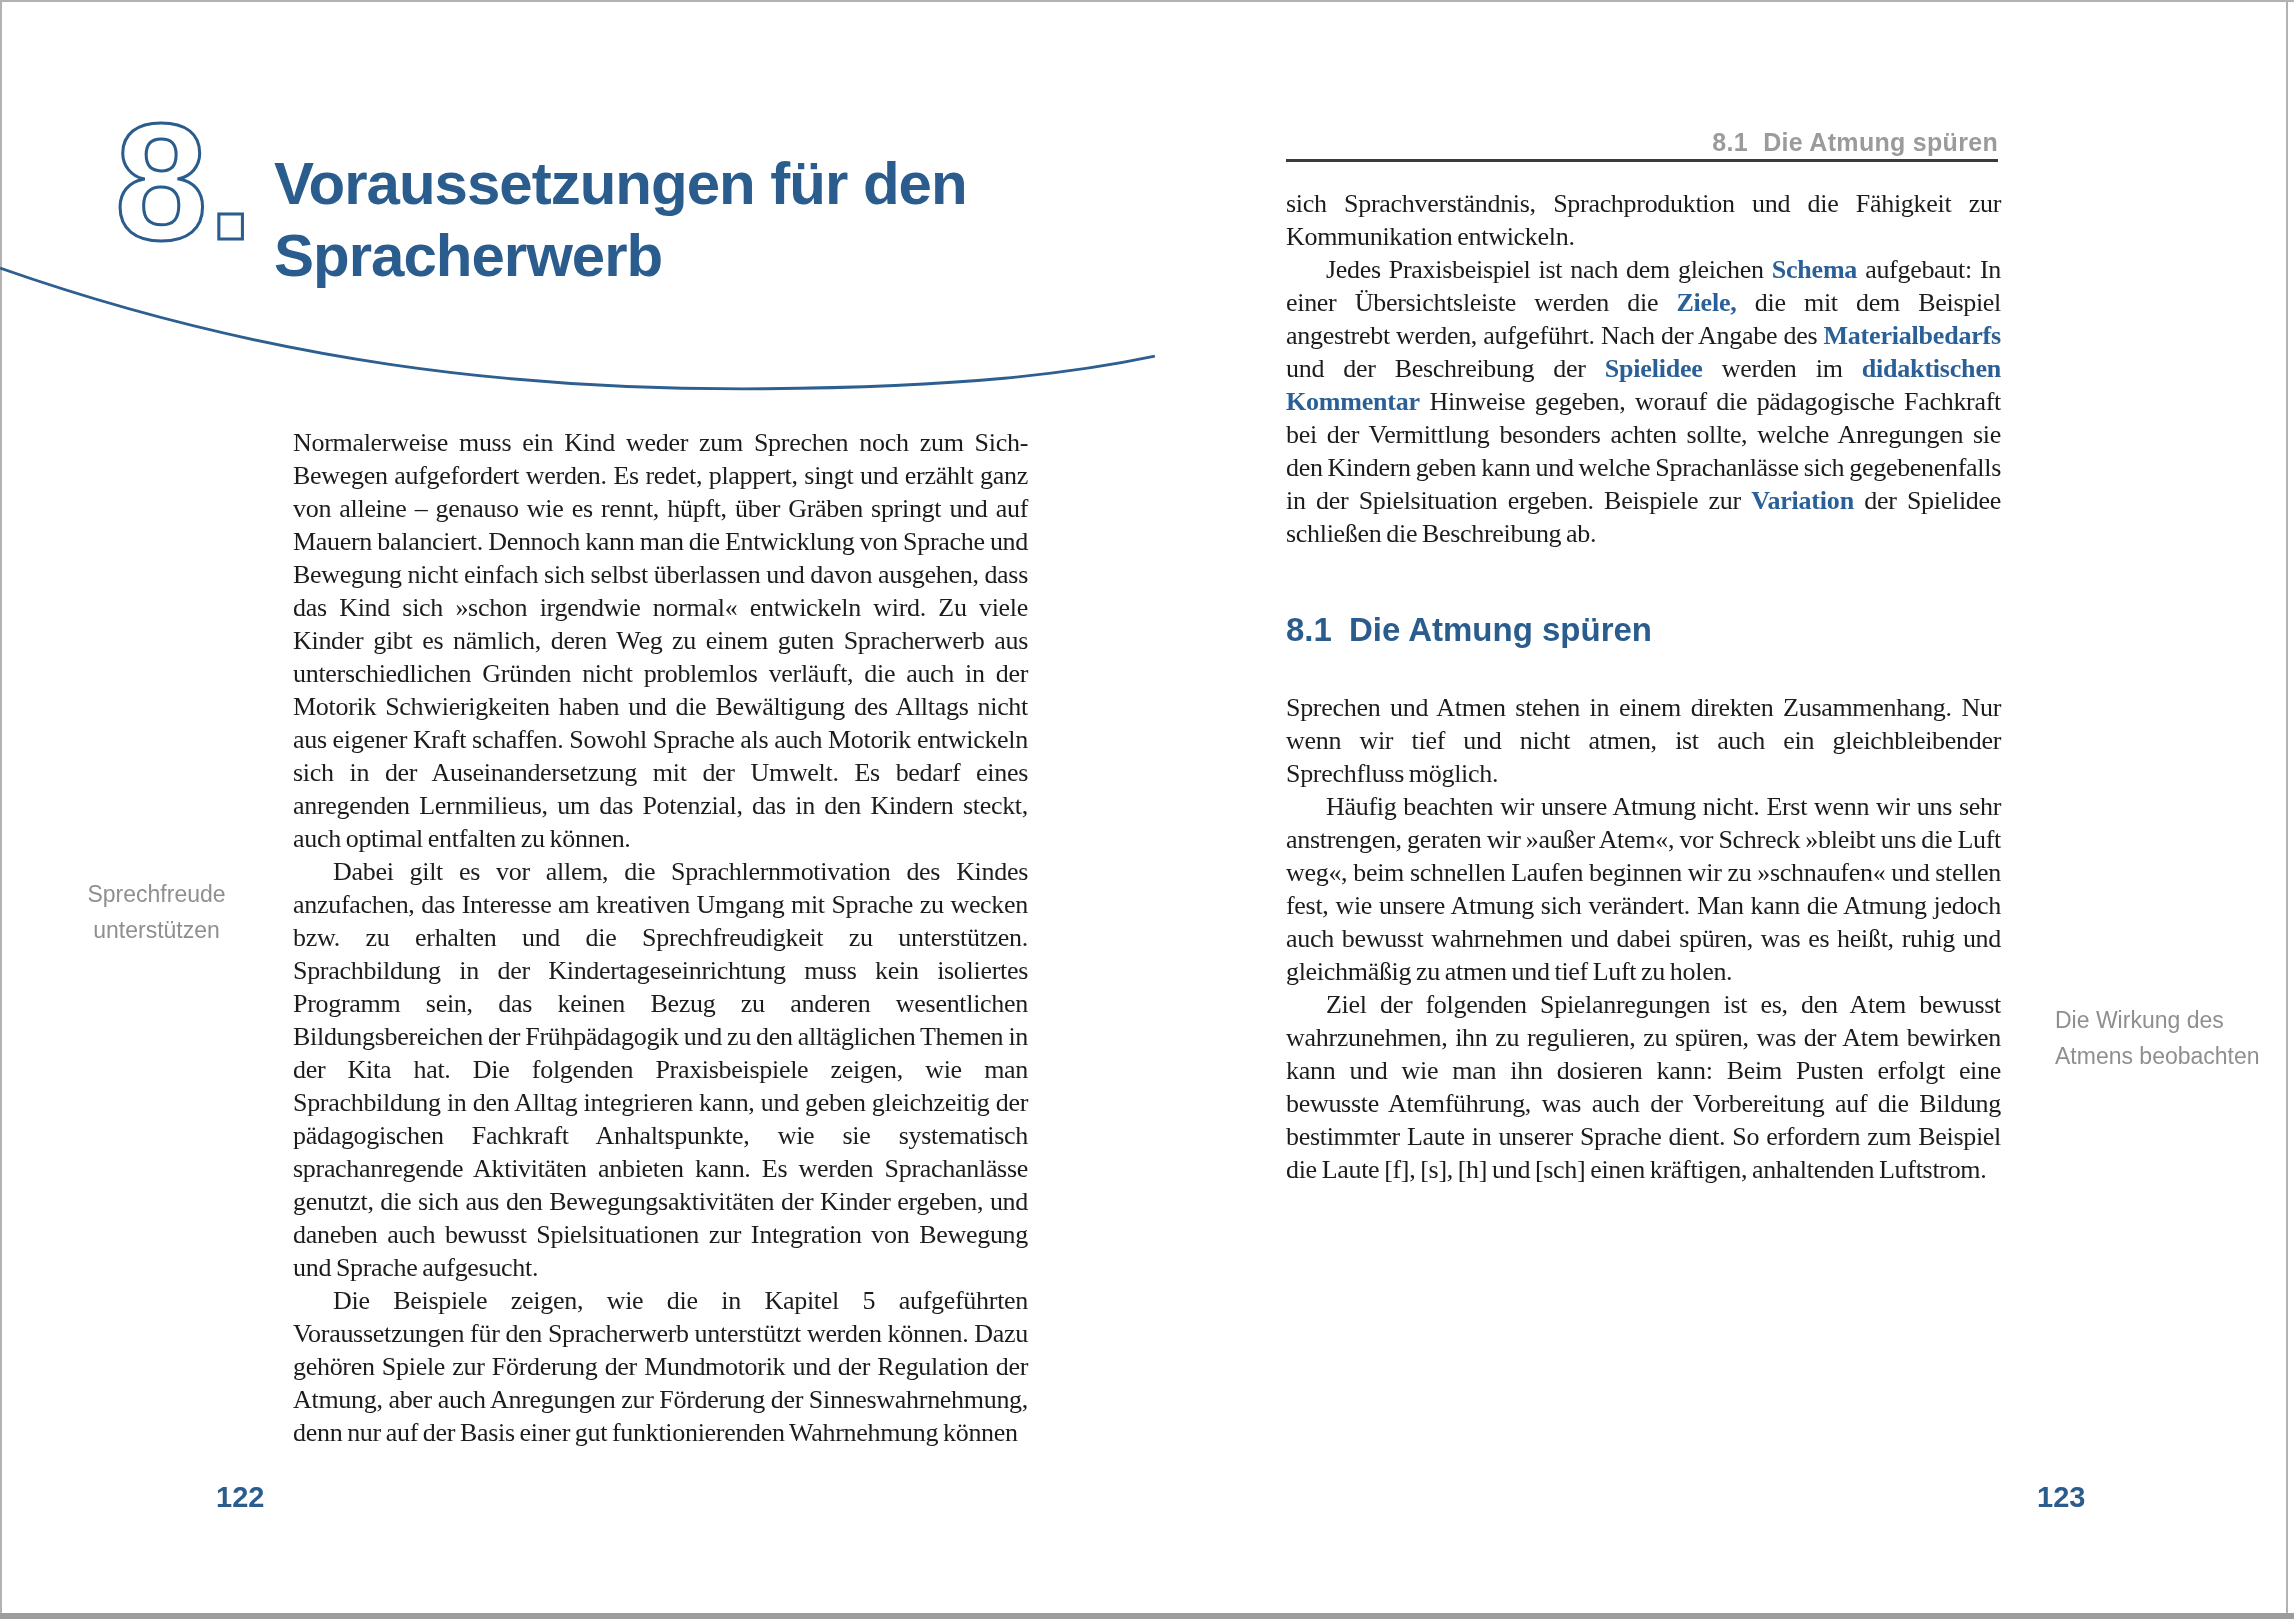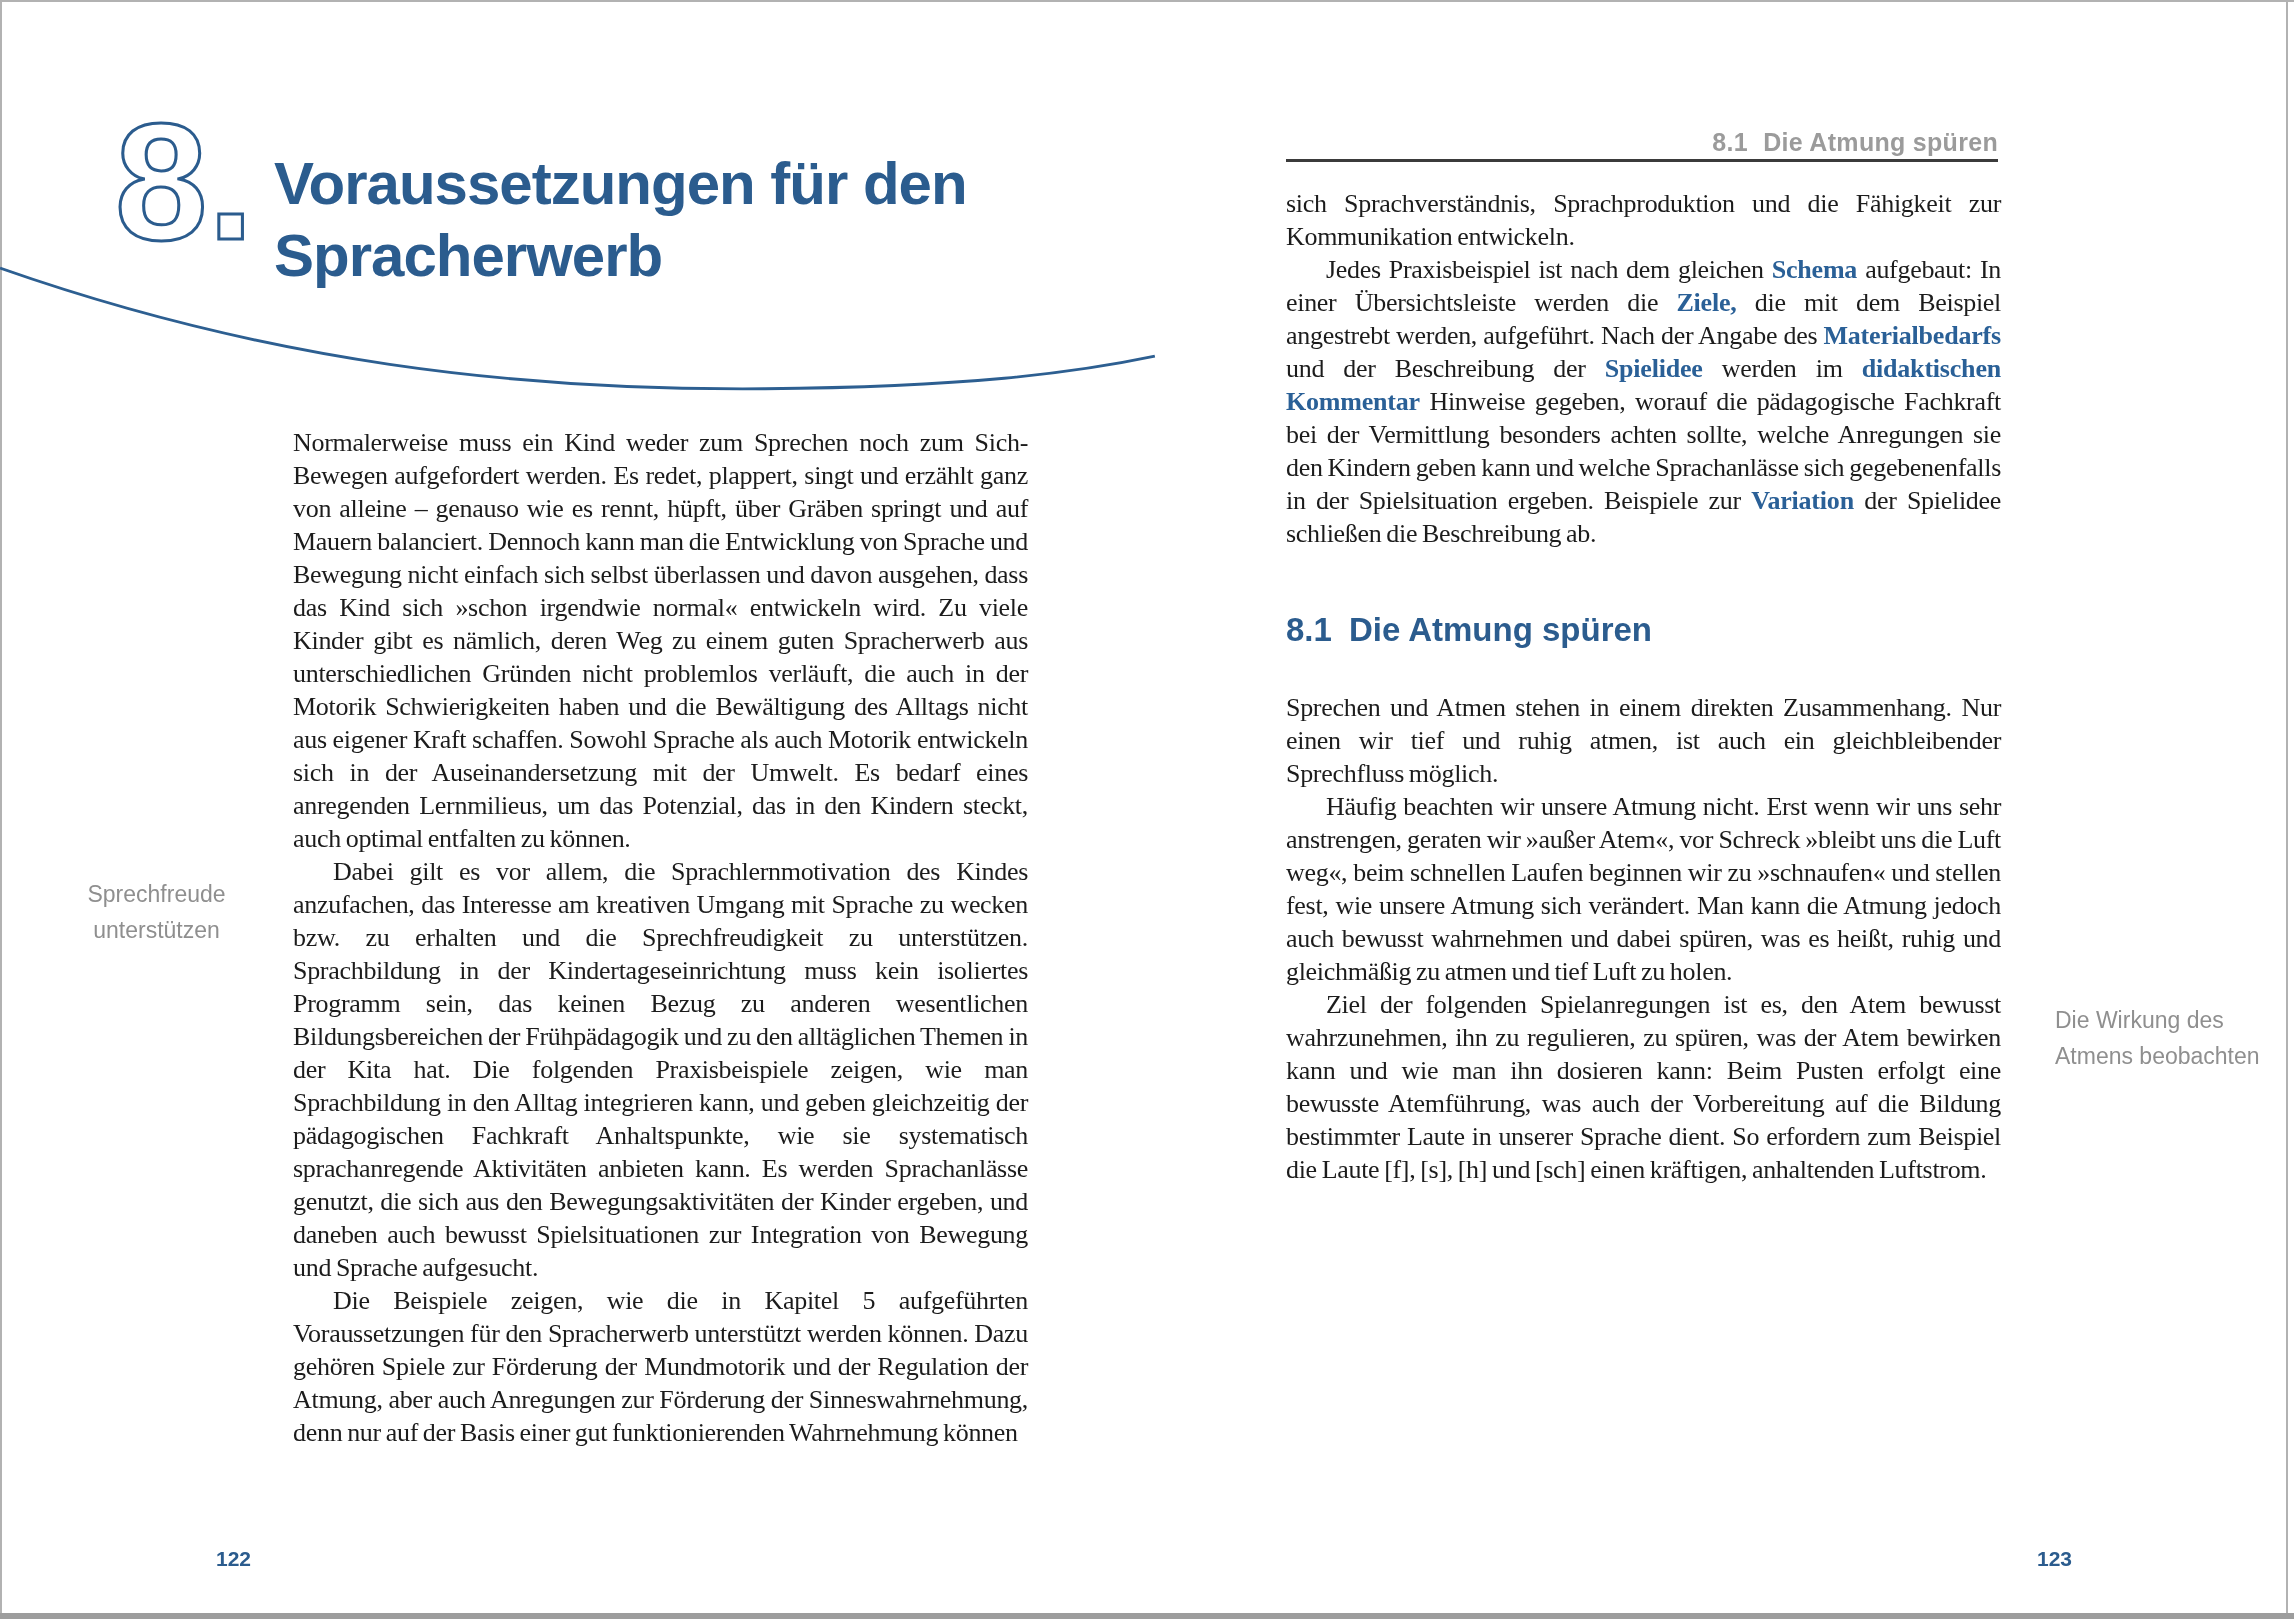--- a/index.html
+++ b/index.html
@@ -65,23 +65,23 @@
   .margin-note{
     position:absolute;
     font-family:"Liberation Sans","DejaVu Sans",sans-serif;
     font-size:23px;line-height:36px;color:var(--note-gray,#8f8f8f);
   }
   .note-left{left:55px;top:876px;width:203px;text-align:center;}
   .note-right{left:2039px;top:1002px;width:220px;text-align:left;margin-left:16px;}
 
   
   .pagenum{
-    position:absolute;top:1547px;
+    position:absolute;top:1481px;
     font-family:"Liberation Sans","DejaVu Sans",sans-serif;
-    font-weight:bold;font-size:21px;color:var(--accent,#2b5c8e);
+    font-weight:bold;font-size:29px;color:var(--accent,#2b5c8e);
   }
   .pagenum-left{left:216px;}
   .pagenum-right{left:2037px;}
 </style>
 </head>
 <body>
 
 <div class="canvas">
 
   <div class="edge edge-left"></div>
@@ -129,21 +129,21 @@
       <div>
           <p class="para"><span>sich Sprachverständnis, Sprachproduktion und die Fähigkeit zur Kommunikation entwickeln.</span></p>
           <p class="para indent"><span>Jedes Praxisbeispiel ist nach dem gleichen </span><strong class="kw">Schema</strong><span> aufgebaut: In einer Übersichtsleiste werden die </span><strong class="kw">Ziele,</strong><span> die mit dem Beispiel angestrebt werden, aufgeführt. Nach der Angabe des </span><strong class="kw">Materialbedarfs</strong><span> und der Beschreibung der </span><strong class="kw">Spielidee</strong><span> werden im </span><strong class="kw">didaktischen Kommentar</strong><span> Hinweise gegeben, worauf die pädagogische Fachkraft bei der Vermittlung besonders achten sollte, welche Anregungen sie den Kindern geben kann und welche Sprachanlässe sich gegebenenfalls in der Spielsituation ergeben. Beispiele zur </span><strong class="kw">Variation</strong><span> der Spielidee schließen die Beschreibung ab.</span></p>
         </div>
 
       <h2 class="section-heading">
         <span class="sh-number">8.1</span><span>Die Atmung spüren</span>
       </h2>
 
       <div>
-          <p class="para"><span>Sprechen und Atmen stehen in einem direkten Zusammenhang. Nur einen wir tief und ruhig atmen, ist auch ein gleichbleibender Sprechfluss möglich.</span></p>
+          <p class="para"><span>Sprechen und Atmen stehen in einem direkten Zusammenhang. Nur wenn wir tief und nicht atmen, ist auch ein gleichbleibender Sprechfluss möglich.</span></p>
           <p class="para indent"><span>Häufig beachten wir unsere Atmung nicht. Erst wenn wir uns sehr anstrengen, geraten wir »außer Atem«, vor Schreck »bleibt uns die Luft weg«, beim schnellen Laufen beginnen wir zu »schnaufen« und stellen fest, wie unsere Atmung sich verändert. Man kann die Atmung jedoch auch bewusst wahrnehmen und dabei spüren, was es heißt, ruhig und gleichmäßig zu atmen und tief Luft zu holen.</span></p>
           <p class="para indent"><span>Ziel der folgenden Spielanregungen ist es, den Atem bewusst wahrzunehmen, ihn zu regulieren, zu spüren, was der Atem bewirken kann und wie man ihn dosieren kann: Beim Pusten erfolgt eine bewusste Atemführung, was auch der Vorbereitung auf die Bildung bestimmter Laute in unserer Sprache dient. So erfordern zum Beispiel die Laute [f], [s], [h] und [sch] einen kräftigen, anhaltenden Luftstrom.</span></p>
         </div>
     </div>
 
     <div class="margin-note note-right">
       <div>Die Wirkung des</div>
       <div>Atmens beobachten</div>
     </div>
 

